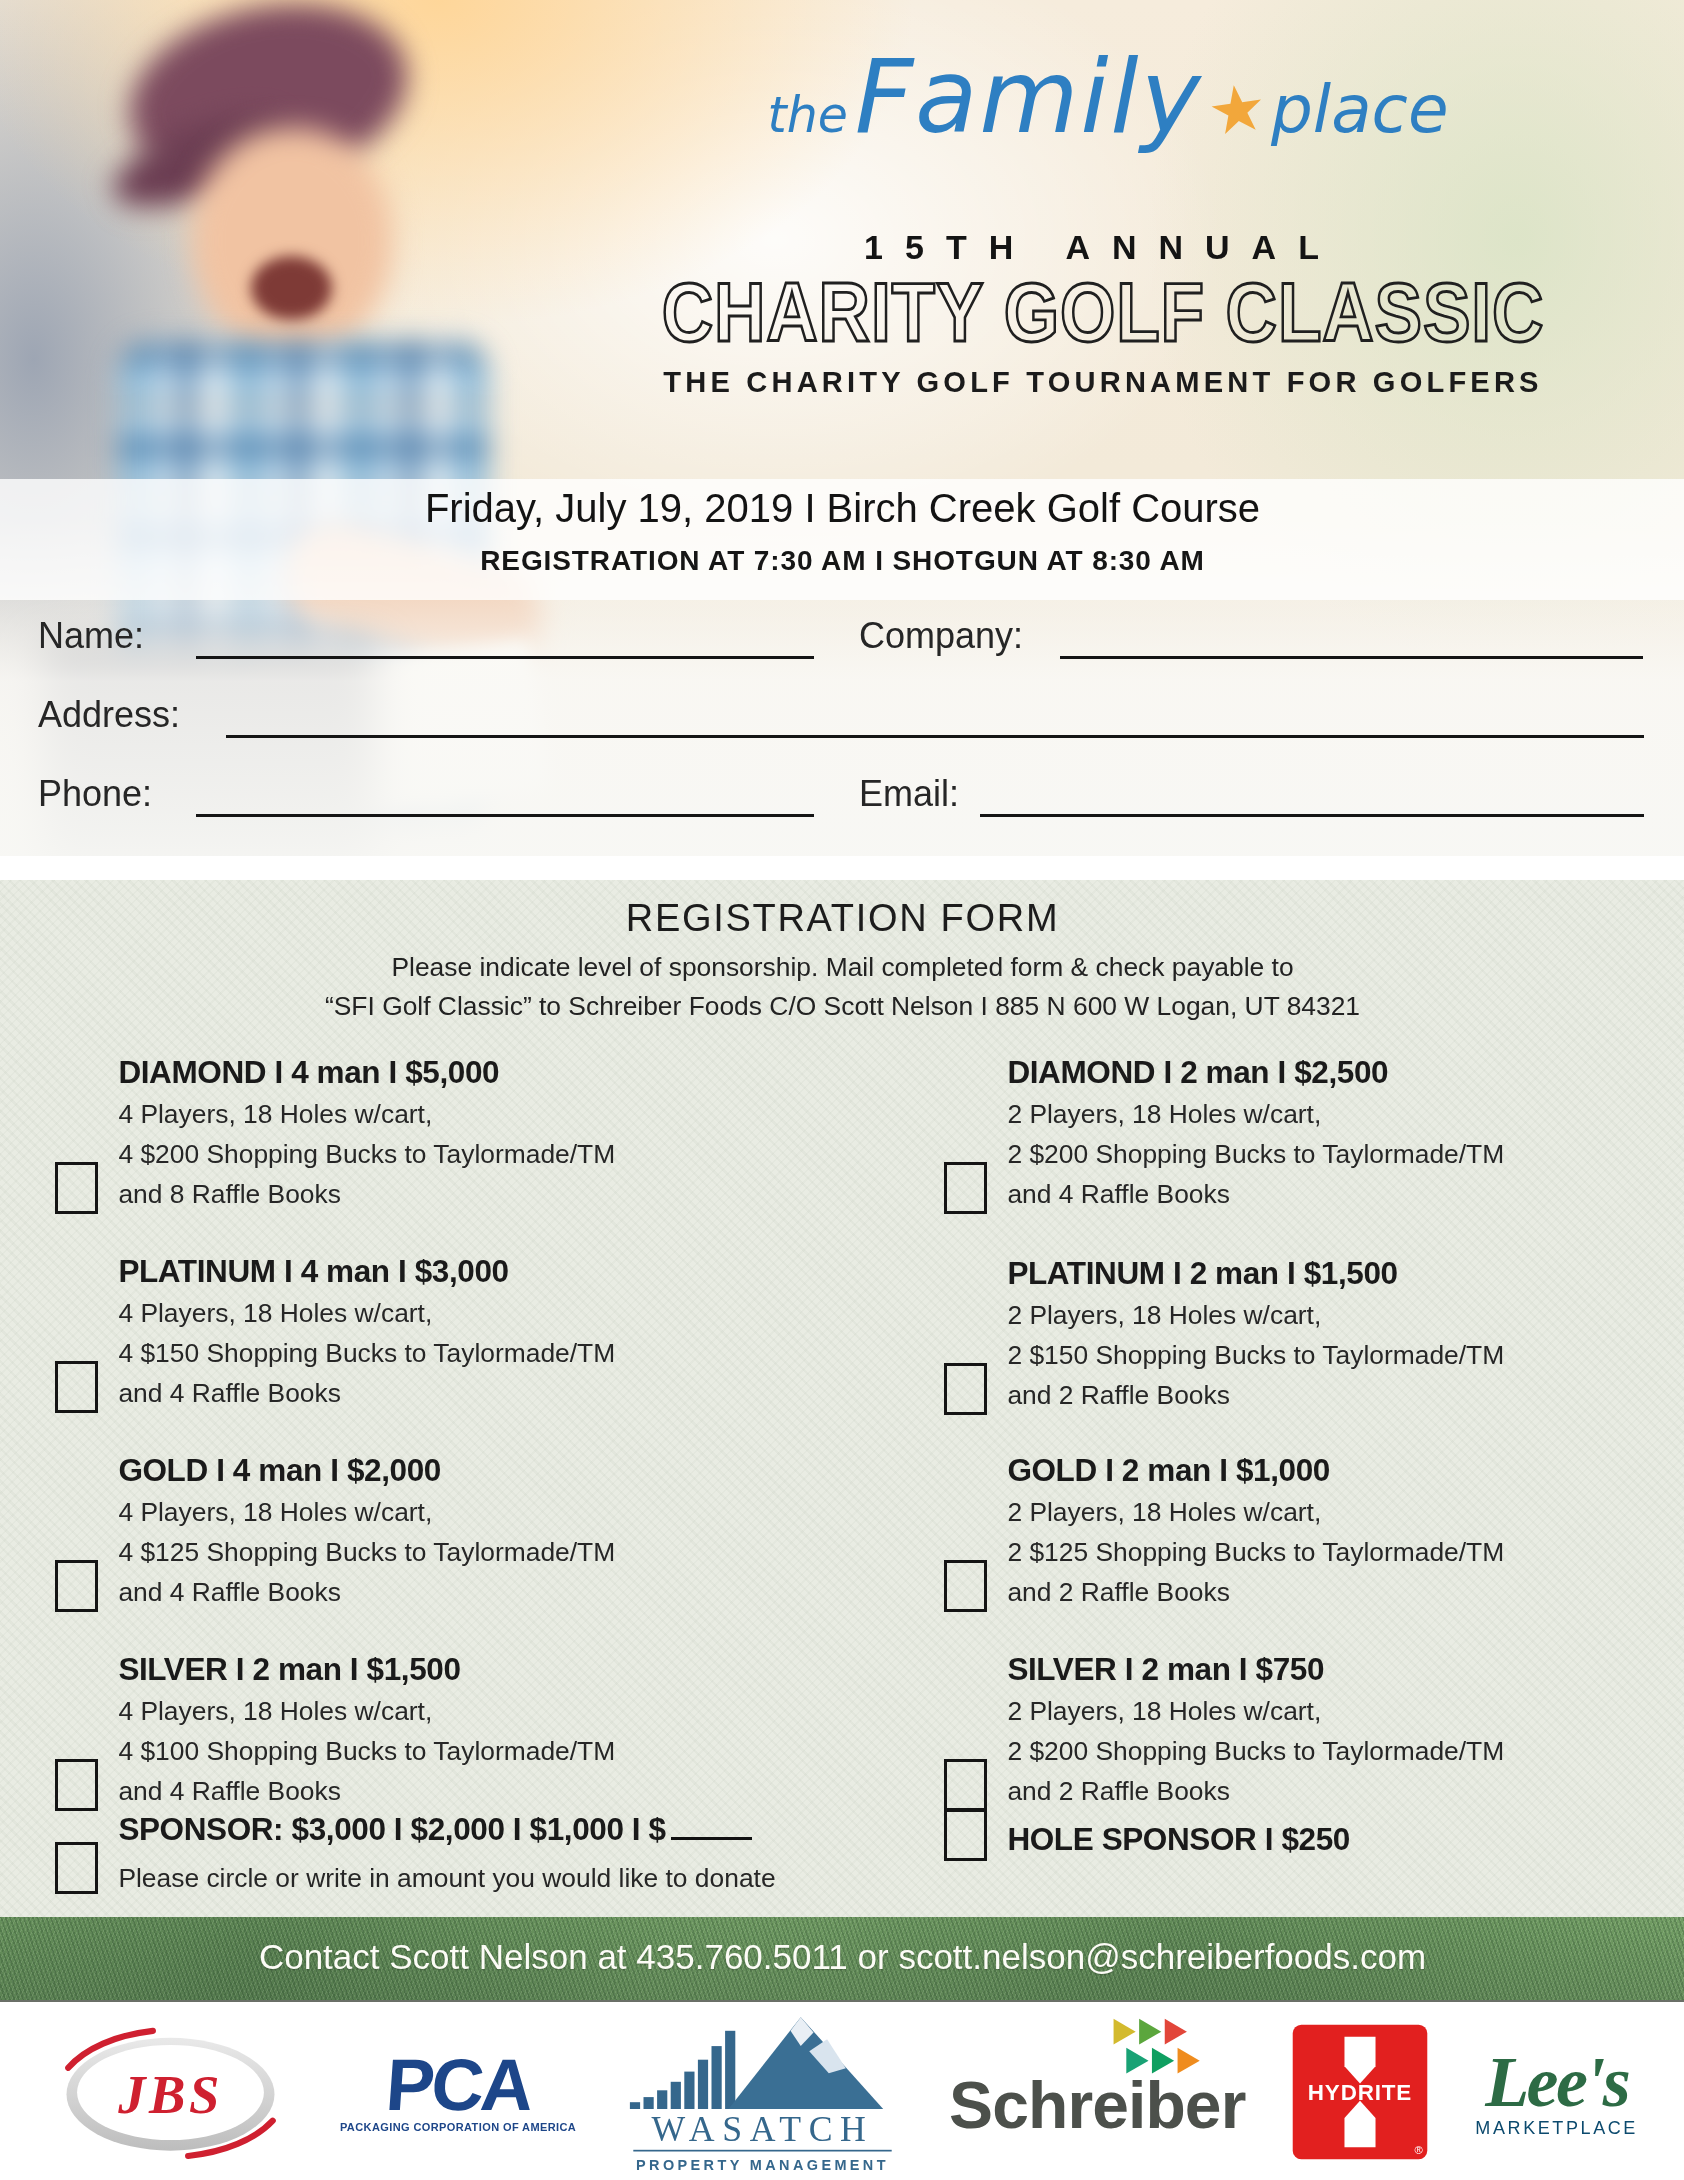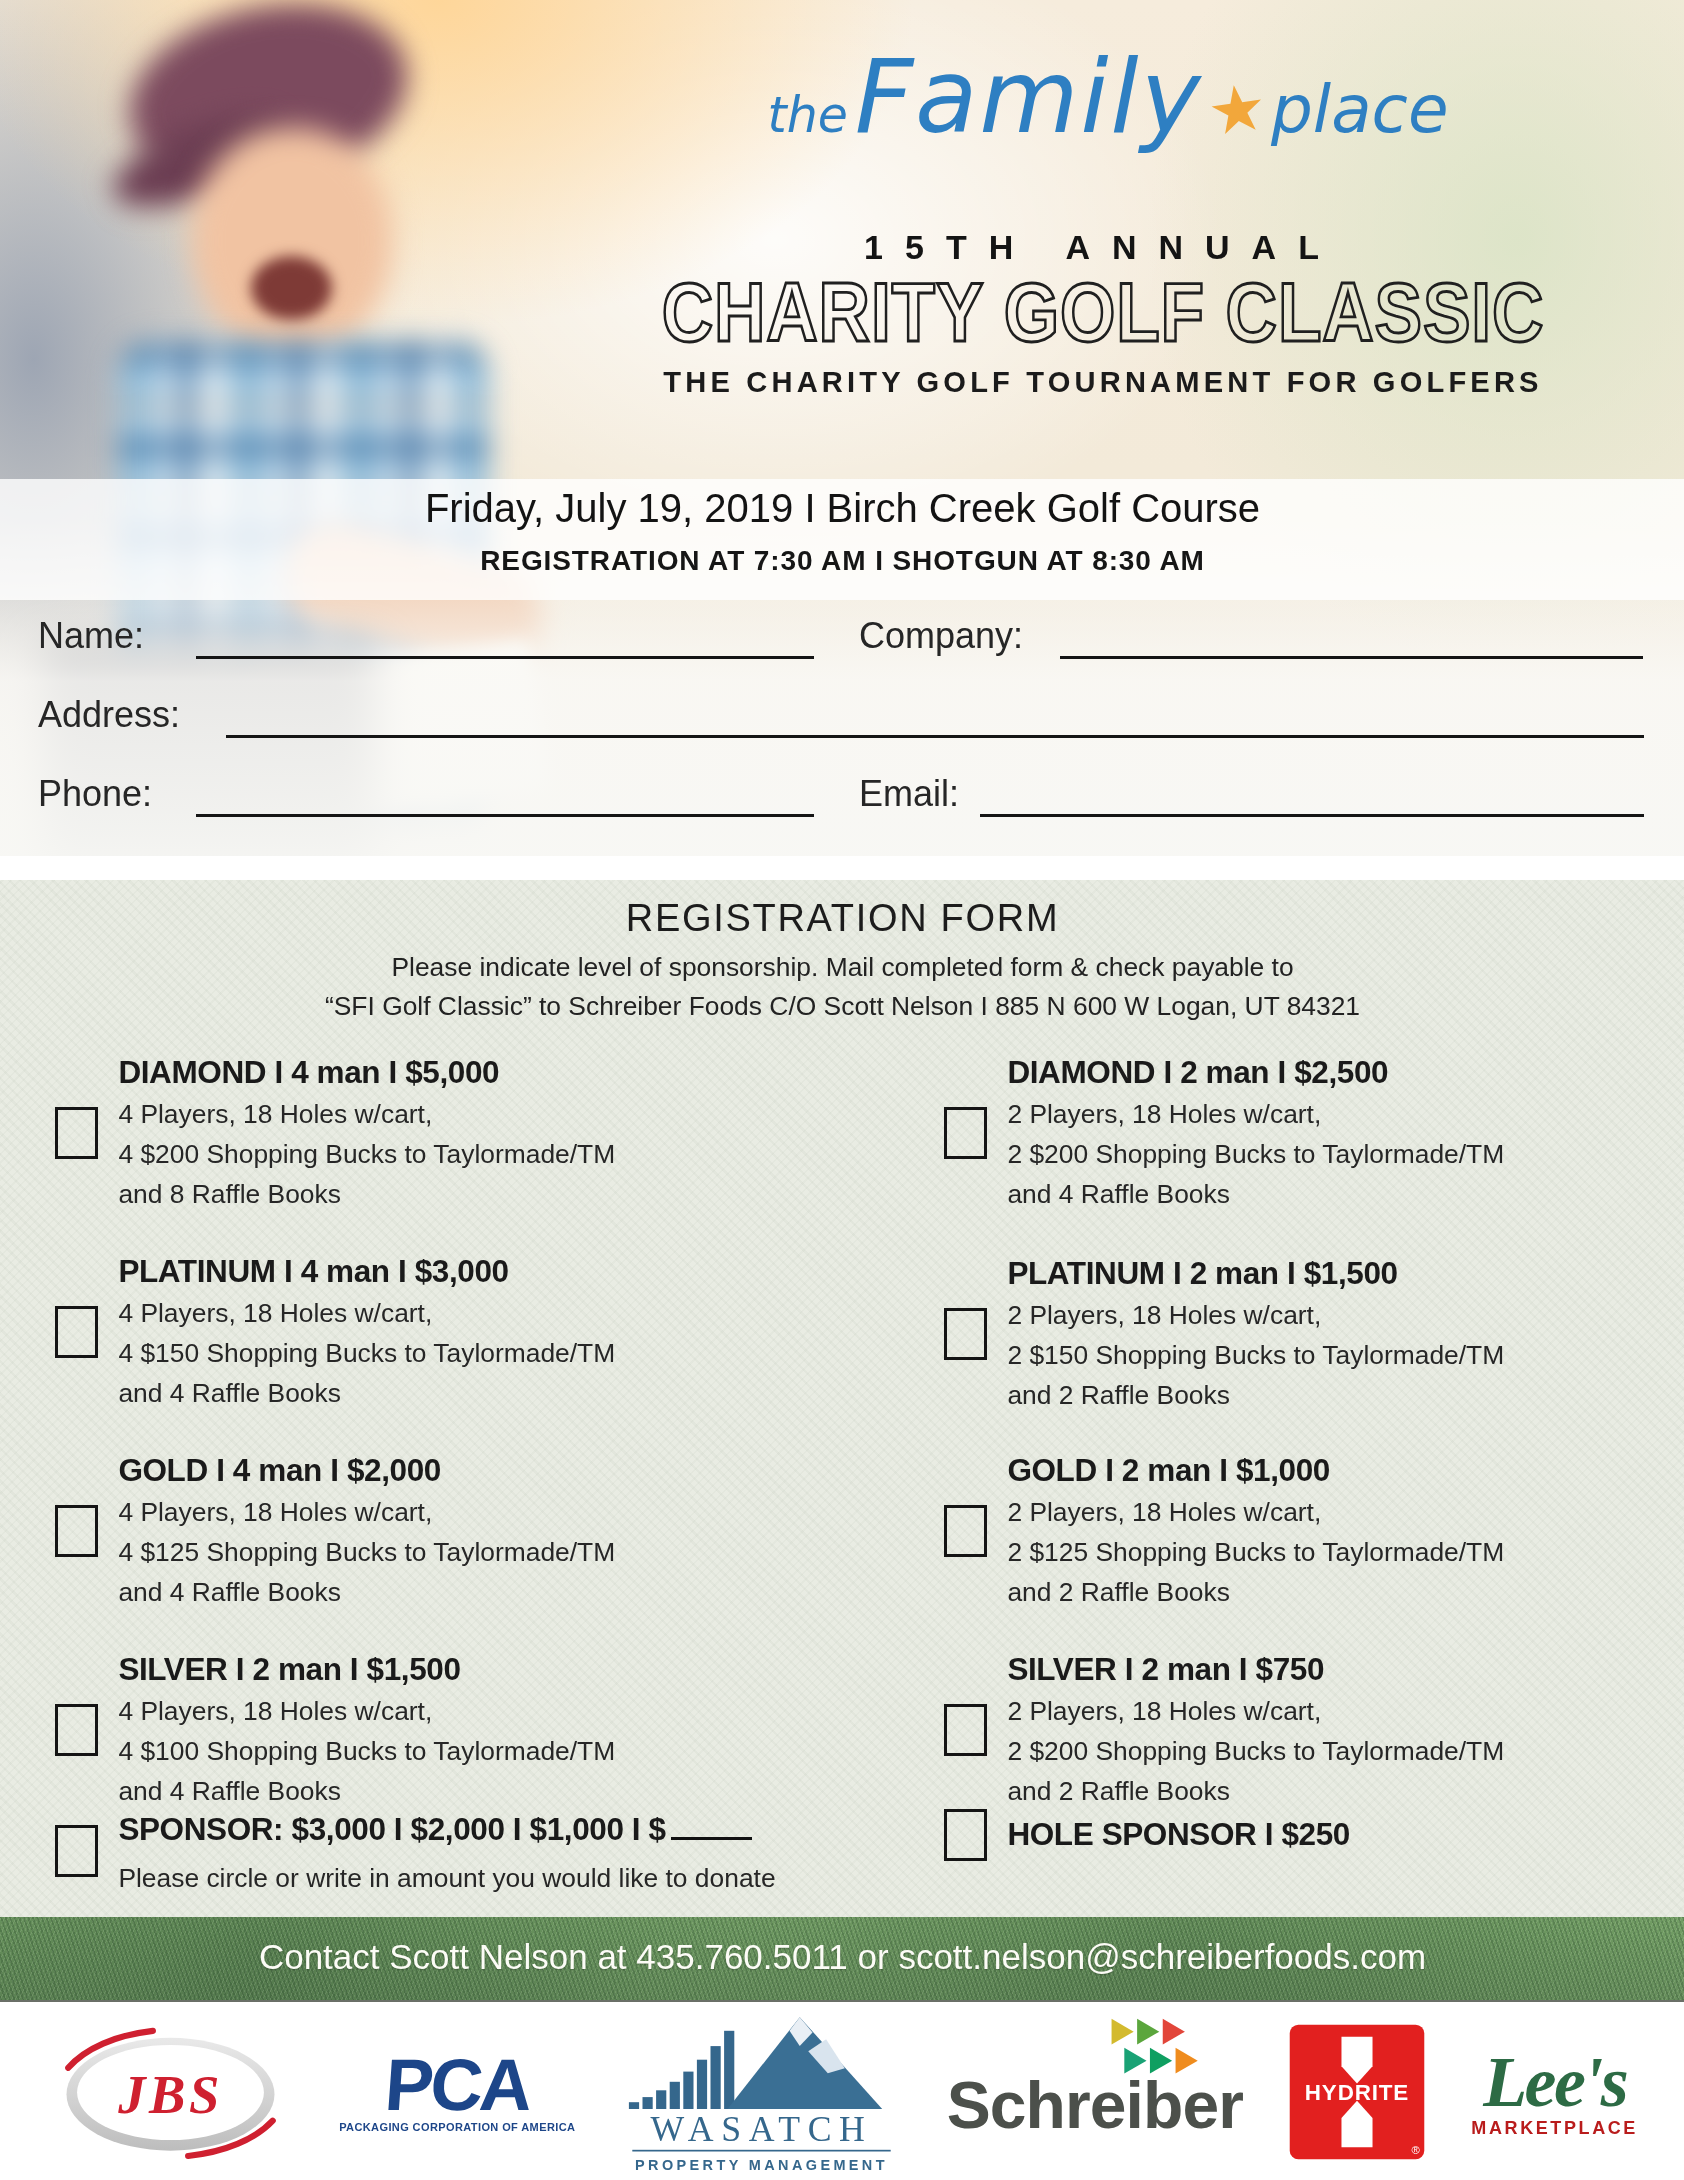--- a/index.html
+++ b/index.html
@@ -58,21 +58,21 @@
 
   
   .reg{position:absolute;top:856px;left:0;width:100%;height:1060px;background:#e9ece3;z-index:3;
     background-image:
       repeating-linear-gradient(45deg, rgba(100,120,95,.05) 0 2.6px, transparent 2.6px 7.7px),
       repeating-linear-gradient(-45deg, rgba(100,120,95,.04) 0 1.7px, transparent 1.7px 6px); margin-top: 24px;}
   .reg-head{position:absolute;top:17px;left:0;width:100%;text-align:center;
             font-size:38px;font-weight:400;letter-spacing:1.7px;color:#1c1c1c;}
   .reg-instr1{position:absolute;top:72px;left:0;width:100%;text-align:center;font-size:26.4px;color:#222;}
   .reg-instr2{position:absolute;top:111px;left:0;width:100%;text-align:center;font-size:26.4px;color:#222;}
-  .opt{position:absolute;display:flex;align-items:center;}
+  .opt{position:absolute;display:flex;align-items:flex-end;}
   .cb{width:37px;height:46px;border:3.4px solid #141414;flex:0 0 auto;margin-top:1.7px;background:transparent;}
   .opt-text{margin-left:20.4px;}
   .opt-title{font-size:31.5px;font-weight:700;color:#1a1a1a;letter-spacing:-0.4px;line-height:44px;}
   .opt-line{font-size:26.4px;font-weight:400;color:#262626;line-height:40px;}
   .opt-line:first-of-type{margin-top:5.1px;}
   .blank{display:inline-block;width:81px;height:25.6px;border-bottom:3.4px solid #111;margin-left:5.1px;}
   .sp-note{font-size:26.4px;color:#262626;margin-top:12px;}
 
   
   .grass{position:absolute;top:1917px;left:0;width:100%;height:83px;border-bottom:2.6px solid #6a6f67;z-index:3;
@@ -90,21 +90,21 @@
          display:flex;align-items:center;justify-content:space-between;padding:0 47px;box-sizing:border-box;}
   .pca{ text-align:center;}
   .pca-name{font-size:73px;font-weight:900;color:#1d4689;letter-spacing:-3.4px;line-height:68px;transform:skewX(-4deg);}
   .pca-tag{font-size:11px;font-weight:700;color:#1d4689;letter-spacing:0.4px;margin-top:1.7px;}
   .schreiber{position:relative;padding-top:25.6px;}
   .schreiber-name{font-size:66px;font-weight:700;color:#4c504b;letter-spacing:-0.9px;}
   .schreiber-tris{position:absolute;top:-24px;right:12px;}
   .lees{text-align:center;}
   .lees-name{font-family:"Liberation Serif",serif;font-style:italic;font-weight:700;
              font-size:72px;color:#2d6b45;line-height:72px;letter-spacing:-2.6px;}
-  .lees-tag{font-size:18px;font-weight:700;letter-spacing:2.6px;color:#b91c1c;margin-top:0px;}
+  .lees-tag{font-size:18px;font-weight:400;letter-spacing:2.6px;color:#0c4a6e;margin-top:0px;}
 </style>
 </head>
 <body>
 
 <div class="page">
   <div class="topline"></div>
 
   <div class="hero">
     <div class="h h-cap"></div>
     <div class="h h-brim"></div>

